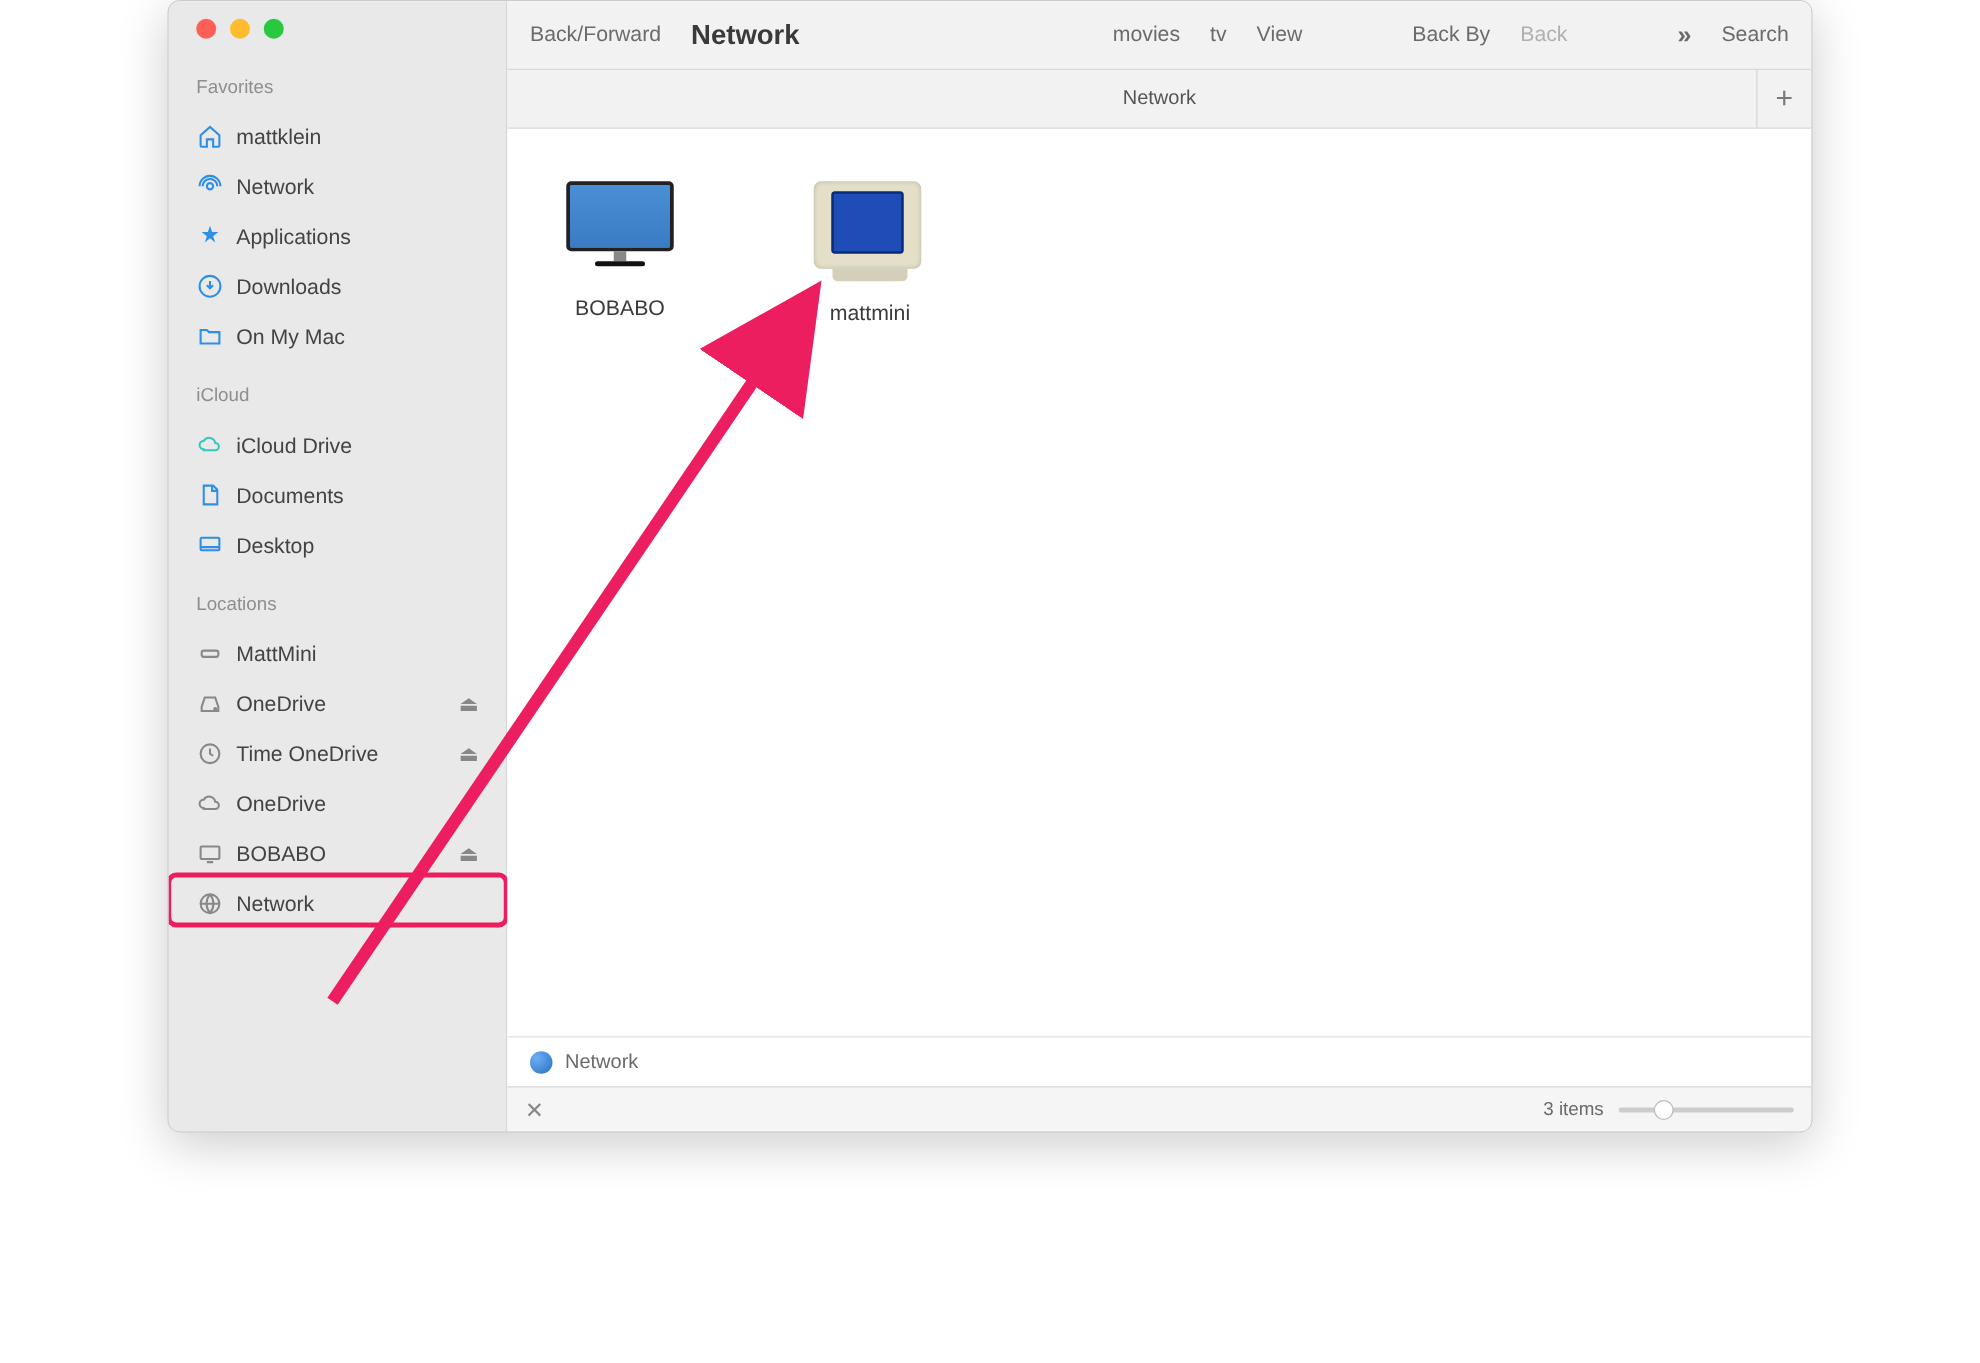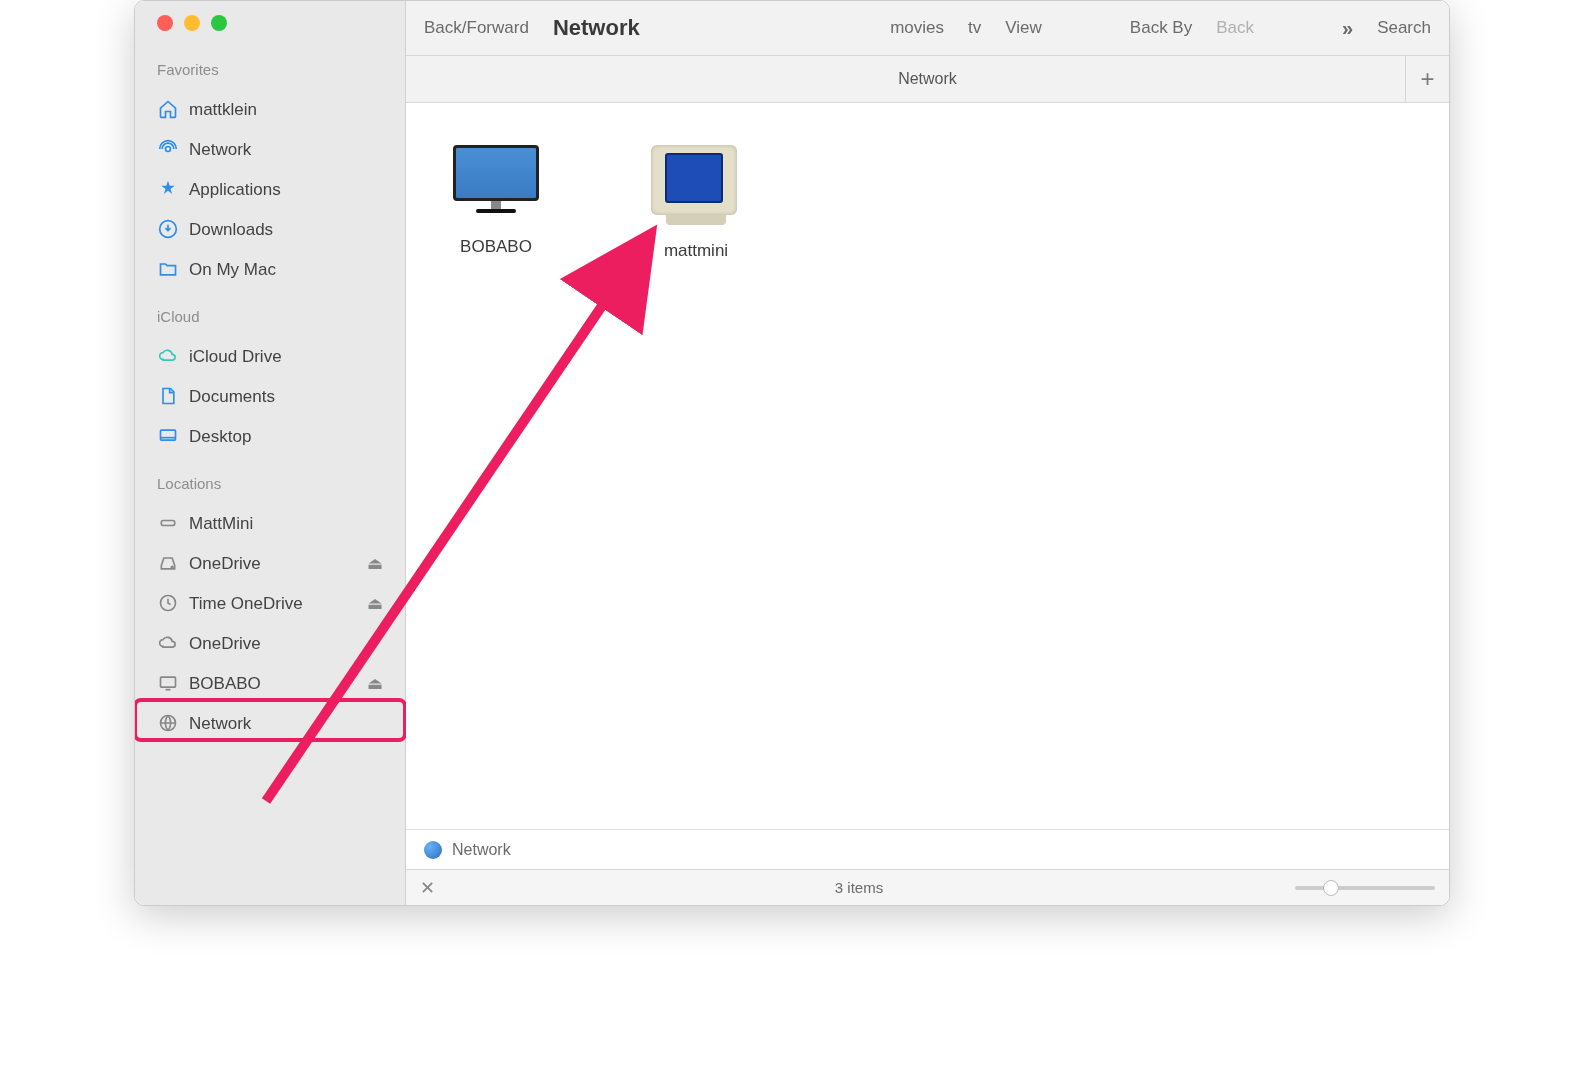--- a/index.html
+++ b/index.html
@@ -32,21 +32,21 @@
 .monitor-screen { width: 86px; height: 56px; background: linear-gradient(to bottom, #4a8fd6, #3a7bc4); border: 3px solid #222; border-radius: 4px; }
 .monitor-stand { width: 10px; height: 8px; background: #888; }
 .monitor-base { width: 40px; height: 4px; background: #111; border-radius: 2px; }
 .crt-icon { width: 90px; height: 84px; position: relative; }
 .crt-body { width: 86px; height: 70px; background: #e4dfc8; border-radius: 6px; position: relative; padding: 6px; box-shadow: inset 0 0 4px rgba(0,0,0,0.2); }
 .crt-screen { width: 58px; height: 50px; background: #1e4db7; margin: 2px auto 0; border-radius: 3px; border: 2px solid #0a2a7a; }
 .crt-foot { width: 60px; height: 10px; background: #d4cfb8; margin: 0 auto; border-radius: 0 0 4px 4px; }
 .pathbar { height: 40px; border-top: 1px solid #e0e0e0; display: flex; align-items: center; padding: 0 18px; gap: 10px; font-size: 16px; color: #6a6a6a; background: #fff; }
 .globe-icon { width: 18px; height: 18px; background: radial-gradient(circle at 30% 30%, #6ab0f3, #2a6fc3); border-radius: 50%; }
 .statusbar { height: 36px; border-top: 1px solid #d8d8d8; background: #f5f5f5; display: flex; align-items: center; padding: 0 14px; font-size: 15px; color: #6a6a6a; }
-.statusbar .center { flex: 1; text-align: center; }
+.statusbar .center { flex: 1; text-align: right; }
 .slider { width: 140px; height: 4px; background: #ccc; border-radius: 2px; position: relative; margin-left: 12px; }
 .slider .thumb { position: absolute; left: 28px; top: -6px; width: 16px; height: 16px; background: #fff; border: 1px solid #bbb; border-radius: 50%; }
 .arrow-annotation { position: absolute; pointer-events: none; z-index: 100; }
 svg.icon-svg { width: 20px; height: 20px; }
 </style>
 </head>
 <body>
 
 <div class="window">
 

